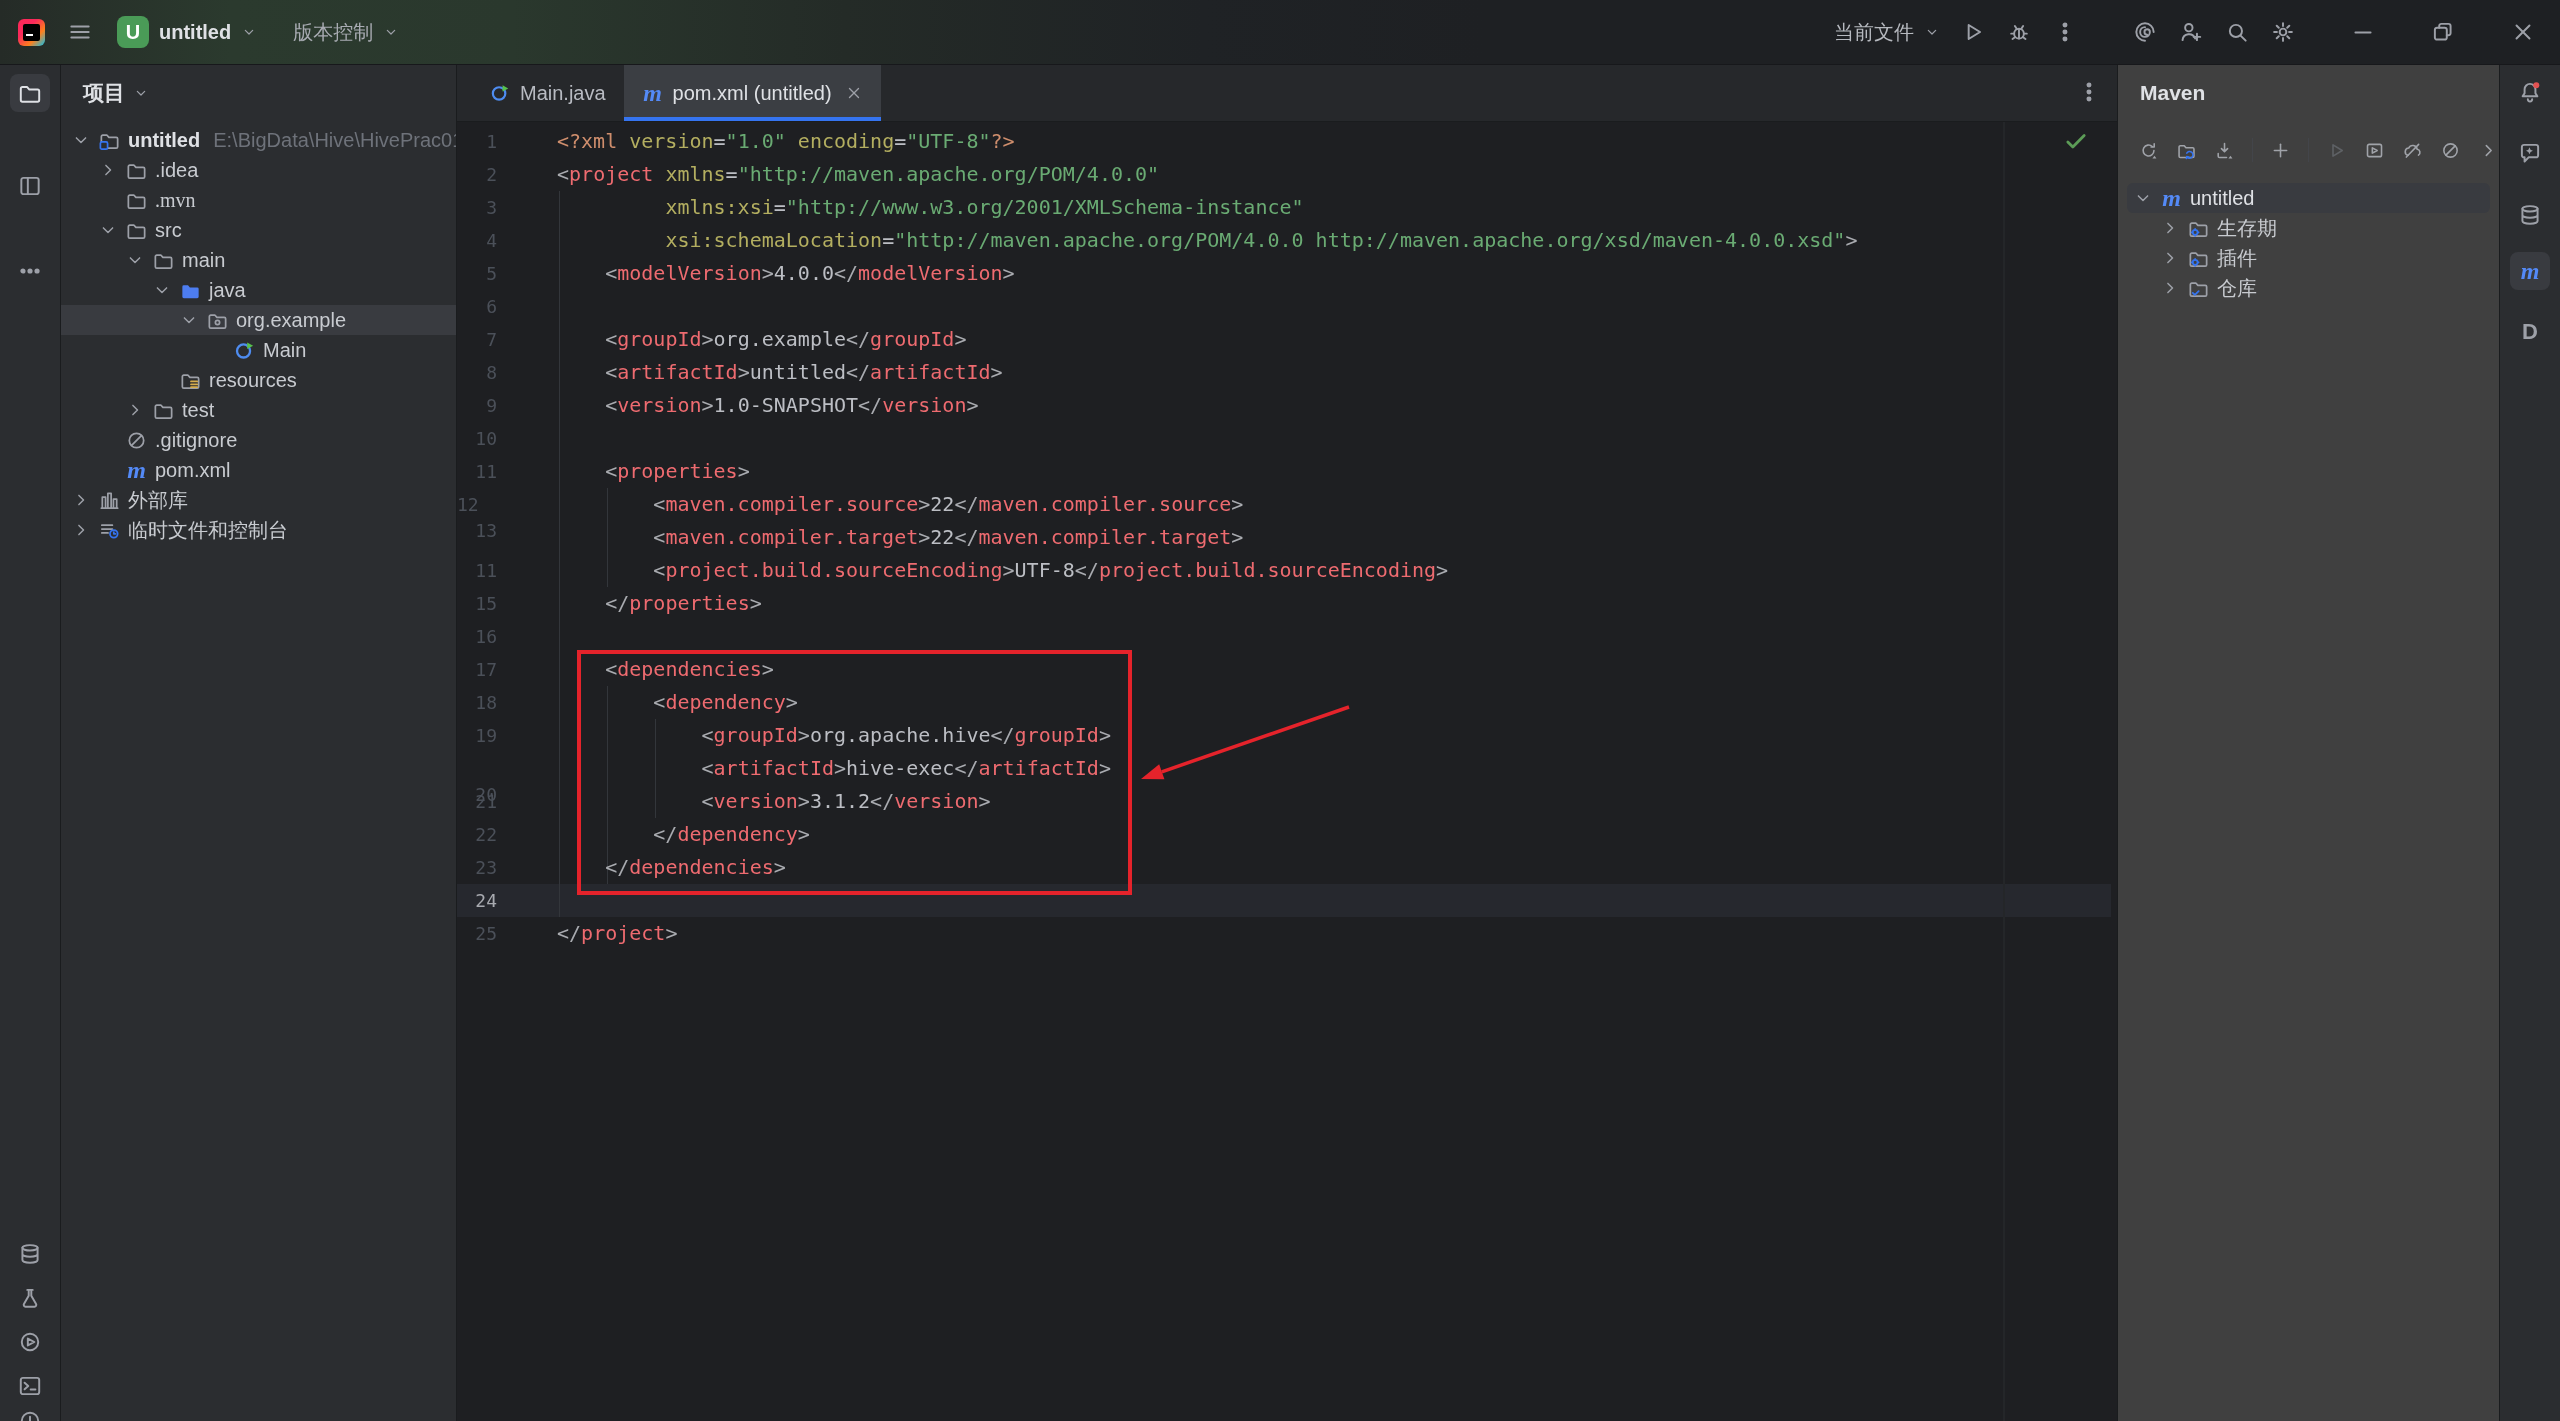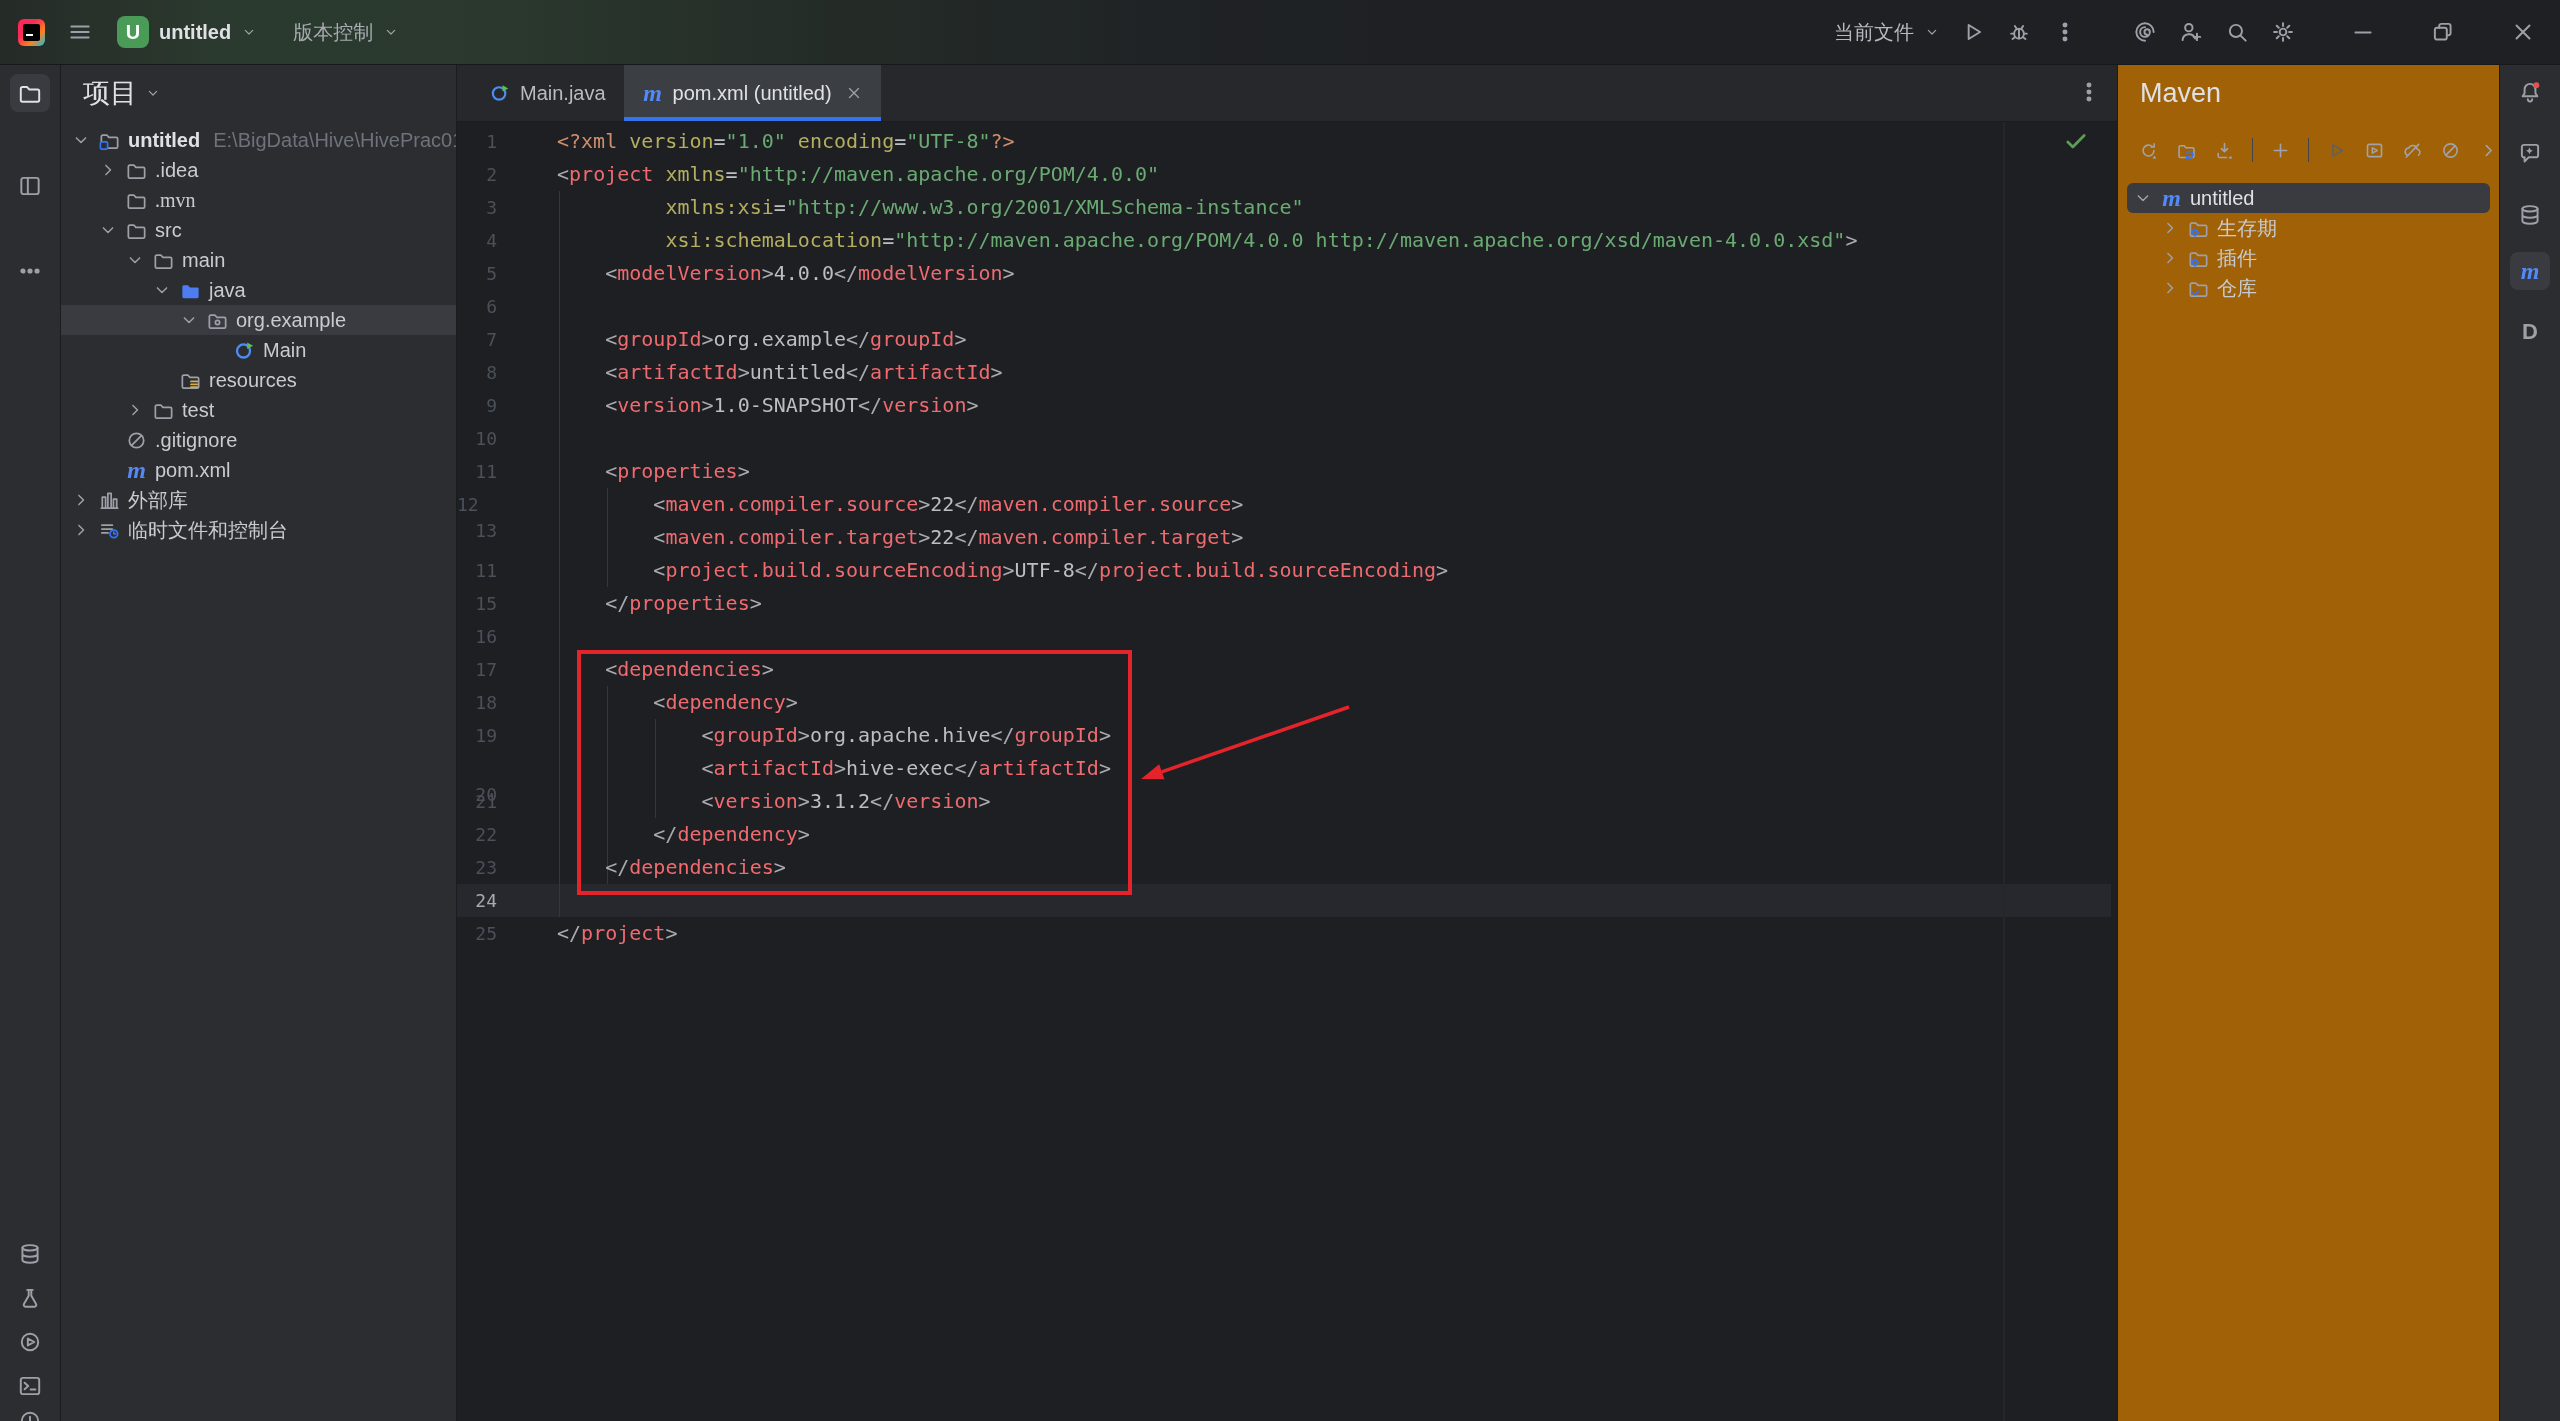--- a/index.html
+++ b/index.html
@@ -26,21 +26,21 @@
   
   .vstrip{position:absolute;top:65px;bottom:0;background:#2B2D30;}
   #left-strip{left:0;width:60px;border-right:1px solid #1A1C1E;}
   #right-strip{right:0;width:60px;border-left:1px solid #1A1C1E;}
   .sbtn{position:absolute;left:50%;transform:translateX(-50%);width:40px;height:38px;border-radius:8px;
         display:flex;align-items:center;justify-content:center;color:#9DA0A8;}
   .sbtn.active{background:#393B40;color:#DFE1E5;}
   .sbtn svg,.tbicon svg,.chev14 svg{display:block;}
   #project-panel{position:absolute;left:61px;top:65px;bottom:0;width:395px;background:#2B2D30;border-right:1px solid #1A1C1E;}
   .panel-head{height:56px;display:flex;align-items:center;padding-left:22px;gap:8px;}
-  .panel-title{font-size:27px;font-weight:400;color:#DFE1E5;}
+  .panel-title{font-size:21px;font-weight:700;color:#DFE1E5;}
   
   .tree{position:relative;font-size:20px;color:#C8CBD0;margin-top:4px;}
   .trow{height:30px;display:flex;align-items:center;gap:7px;white-space:nowrap;overflow:hidden;}
   .trow.sel{background:#393B40;}
   .tchev{width:20px;height:20px;flex:0 0 20px;color:#9DA0A8;display:inline-flex;}
   .ticon{width:23px;height:23px;flex:0 0 23px;display:inline-flex;color:#9DA0A8;align-items:center;justify-content:center;}
   .tlabel{color:#C8CBD0;}
   .tlabel.bold{font-weight:700;color:#DFE1E5;}
   .tpath{color:#6E727A;margin-left:6px;}
   
@@ -59,21 +59,21 @@
   #margin-guide{position:absolute;left:1546px;top:57px;bottom:0;width:2px;background:#242629;}
   .gnum{position:absolute;left:0;width:42px;height:33px;line-height:33px;text-align:right;
         font-family:"DejaVu Sans Mono",monospace;font-size:18px;color:#4B5059;}
   .gnum.cur{color:#A8AAB0;}
   .cline{position:absolute;left:100px;height:33px;line-height:33px;white-space:pre;
          font-family:"DejaVu Sans Mono",monospace;font-size:20px;}
   .tk-pi{color:#CF8E6D}.tk-tag{color:#EE6B70}.tk-attr{color:#B3AE60}
   .tk-str{color:#6AAB73}.tk-txt{color:#BCBEC4}.tk-br{color:#A9ABB0}
   #ok-check{position:absolute;right:28px;top:62px;width:28px;height:28px;color:#5C9C57;}
   
-  #maven-panel{position:absolute;right:61px;top:65px;bottom:0;width:381px;background:#a16207;border-left:1px solid #1A1C1E;}
+  #maven-panel{position:absolute;right:61px;top:65px;bottom:0;width:381px;background:#404040;border-left:1px solid #1A1C1E;}
   #maven-toolbar{height:58px;display:flex;align-items:center;padding-left:20px;gap:17px;color:#A0A3A9;}
   .mticon{width:25px;height:25px;display:inline-flex;}
   .mticon.disabled{color:#5E6165;}
   .msep{width:1px;height:24px;background:#43454A;}
   .mrow{height:30px;display:flex;align-items:center;gap:7px;margin:0 9px;border-radius:6px;padding-left:6px;}
   .mrow.sel{background:#393B40;}
   .ltr{font-style:italic;font-weight:bold;font-family:"Liberation Serif",serif;}
   
   #overlay{position:absolute;left:0;top:0;width:2560px;height:1421px;pointer-events:none;z-index:50;}
 </style>

